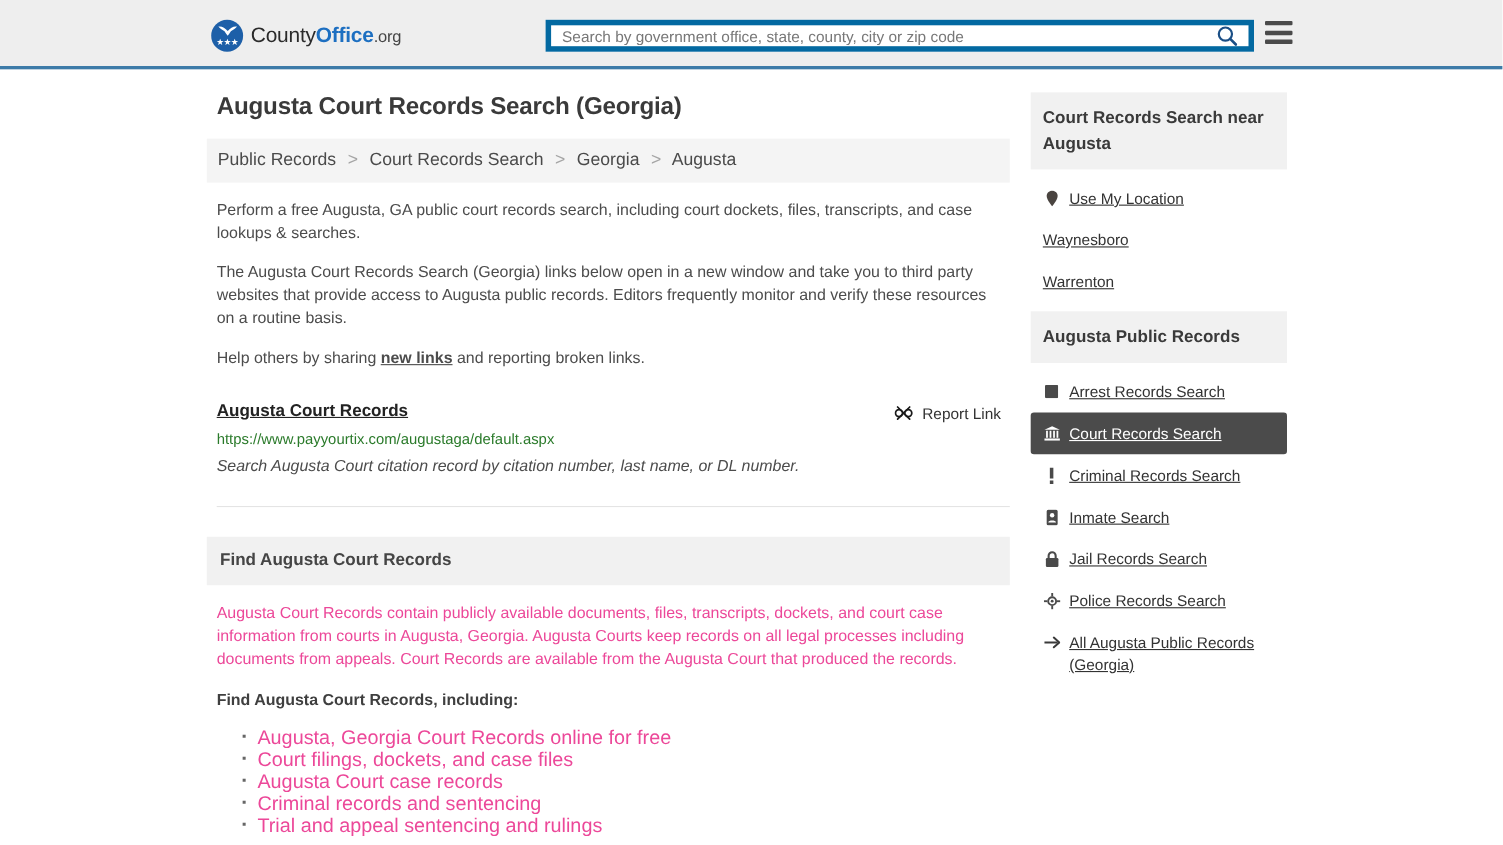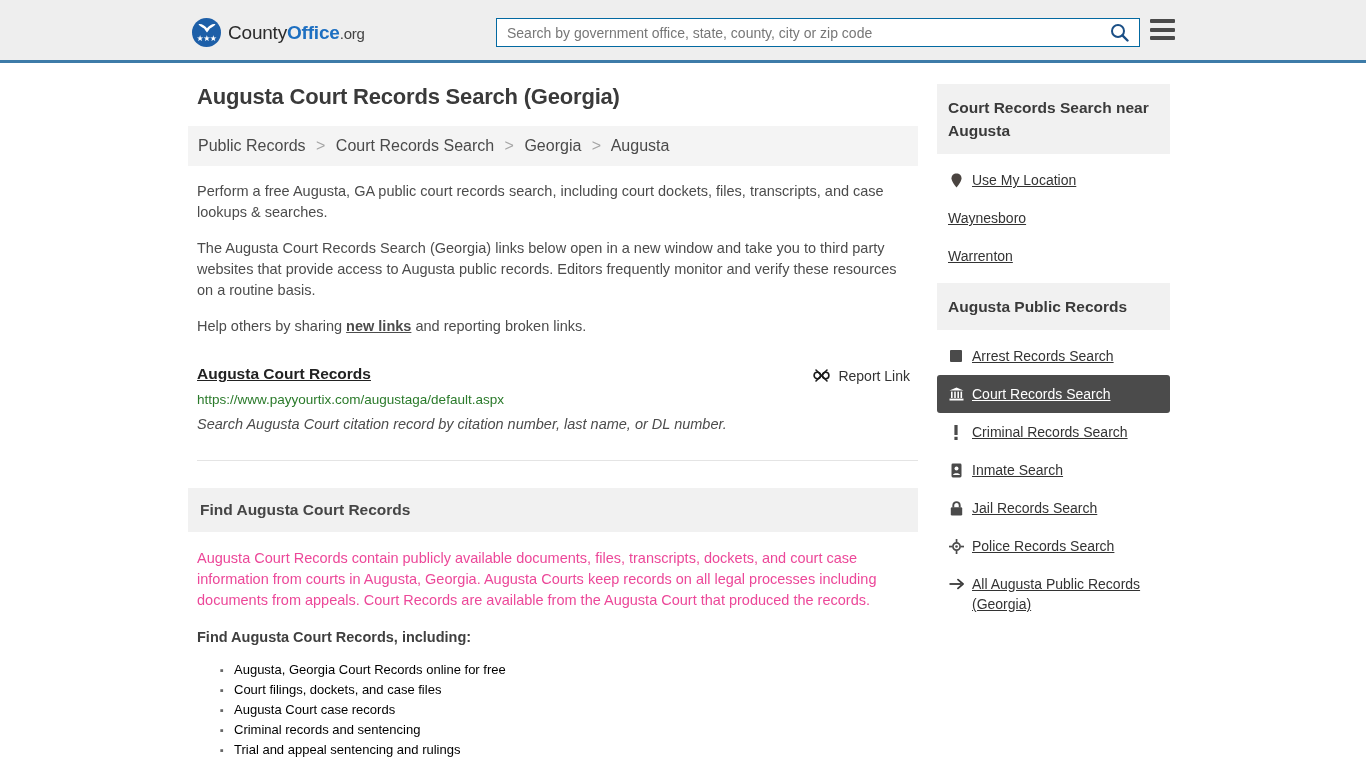--- a/index.html
+++ b/index.html
@@ -61,21 +61,21 @@
   .logo-text .w1 { font-weight: normal; }
   .logo-text .org { font-size: 15px; color: #444; }
 
   .search-wrap {
     position: absolute;
     left: 496px;
     top: 18px;
     width: 644px;
     height: 29px;
     background: #ffffff;
-    border: 1px solid #0369a1;
+    border: 5px solid #0369a1;
     display: flex;
     align-items: center;
   }
   .search-input {
     flex: 1;
     border: none;
     outline: none;
     height: 27px;
     padding: 0 10px;
     font-size: 14px;
@@ -210,22 +210,22 @@
   .section-body p.lead-bold {
     font-weight: bold;
     color: #3f3f3f;
     margin-bottom: 12px;
   }
   ul.feature-list {
     margin: 0; padding: 0 0 0 37px;
     list-style: none;
   }
   ul.feature-list li {
-    font-size: 13px;
-    color: #000000;
+    font-size: 18px;
+    color: #ec4899;
     line-height: 20px;
     position: relative;
     padding-left: 0;
   }
   ul.feature-list li::before {
     content: "▪";
     position: absolute;
     left: -14px;
     color: #666;
     font-size: 11px;

